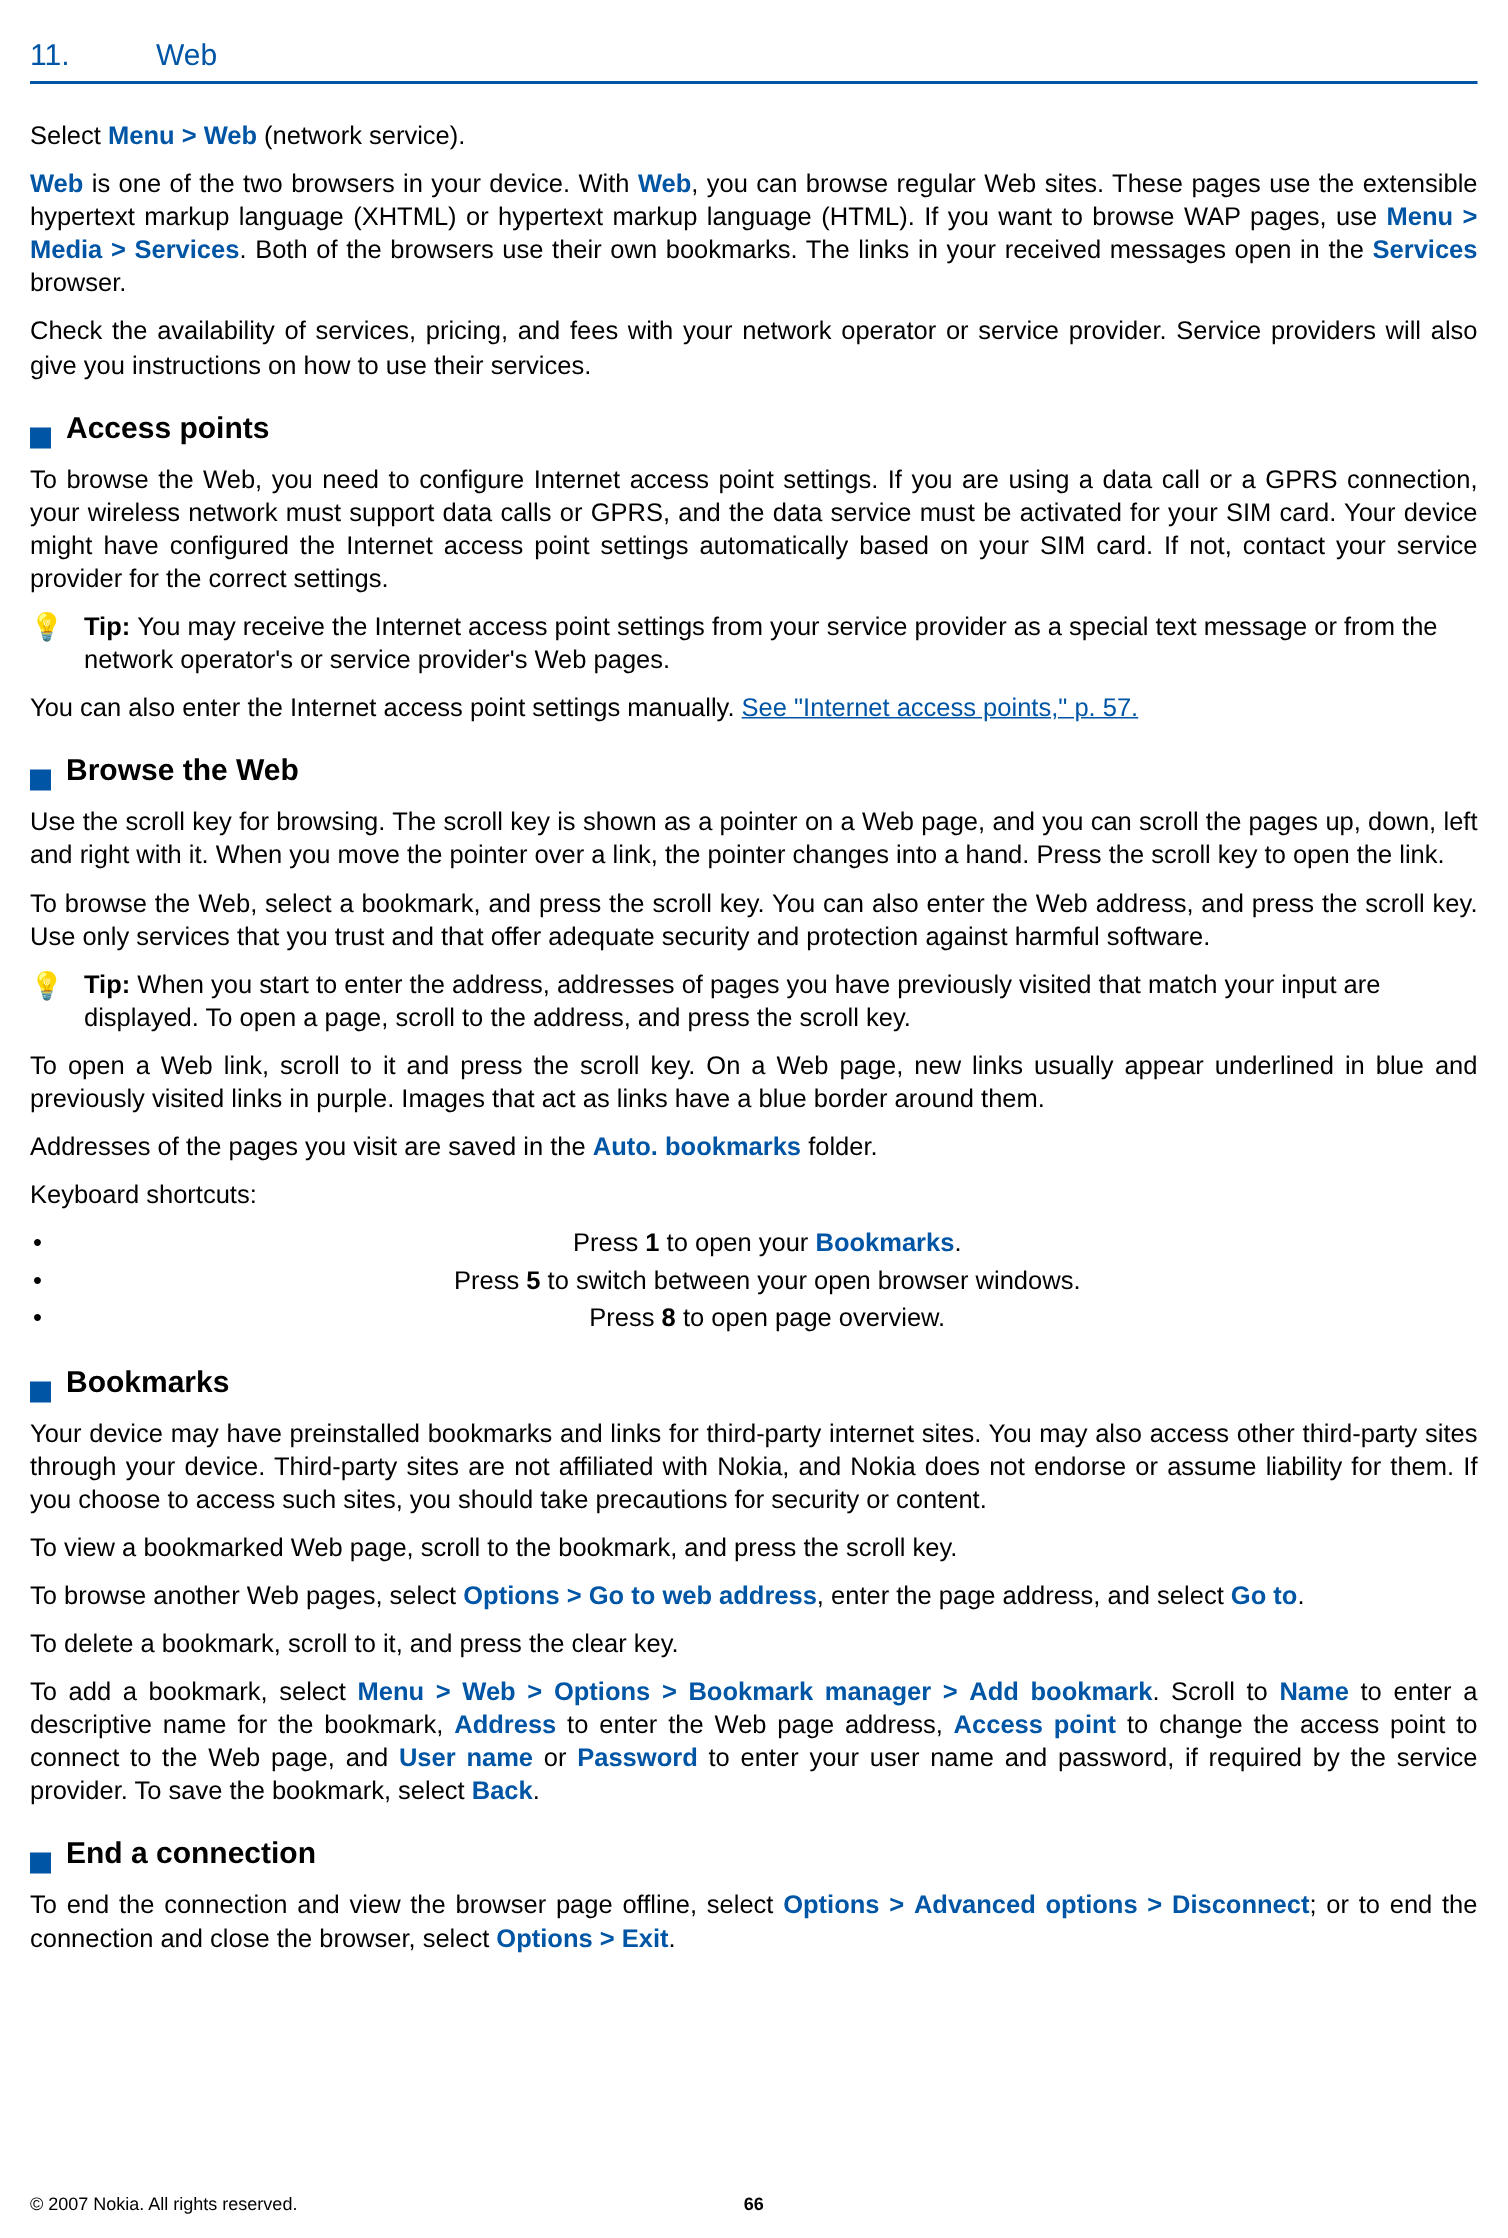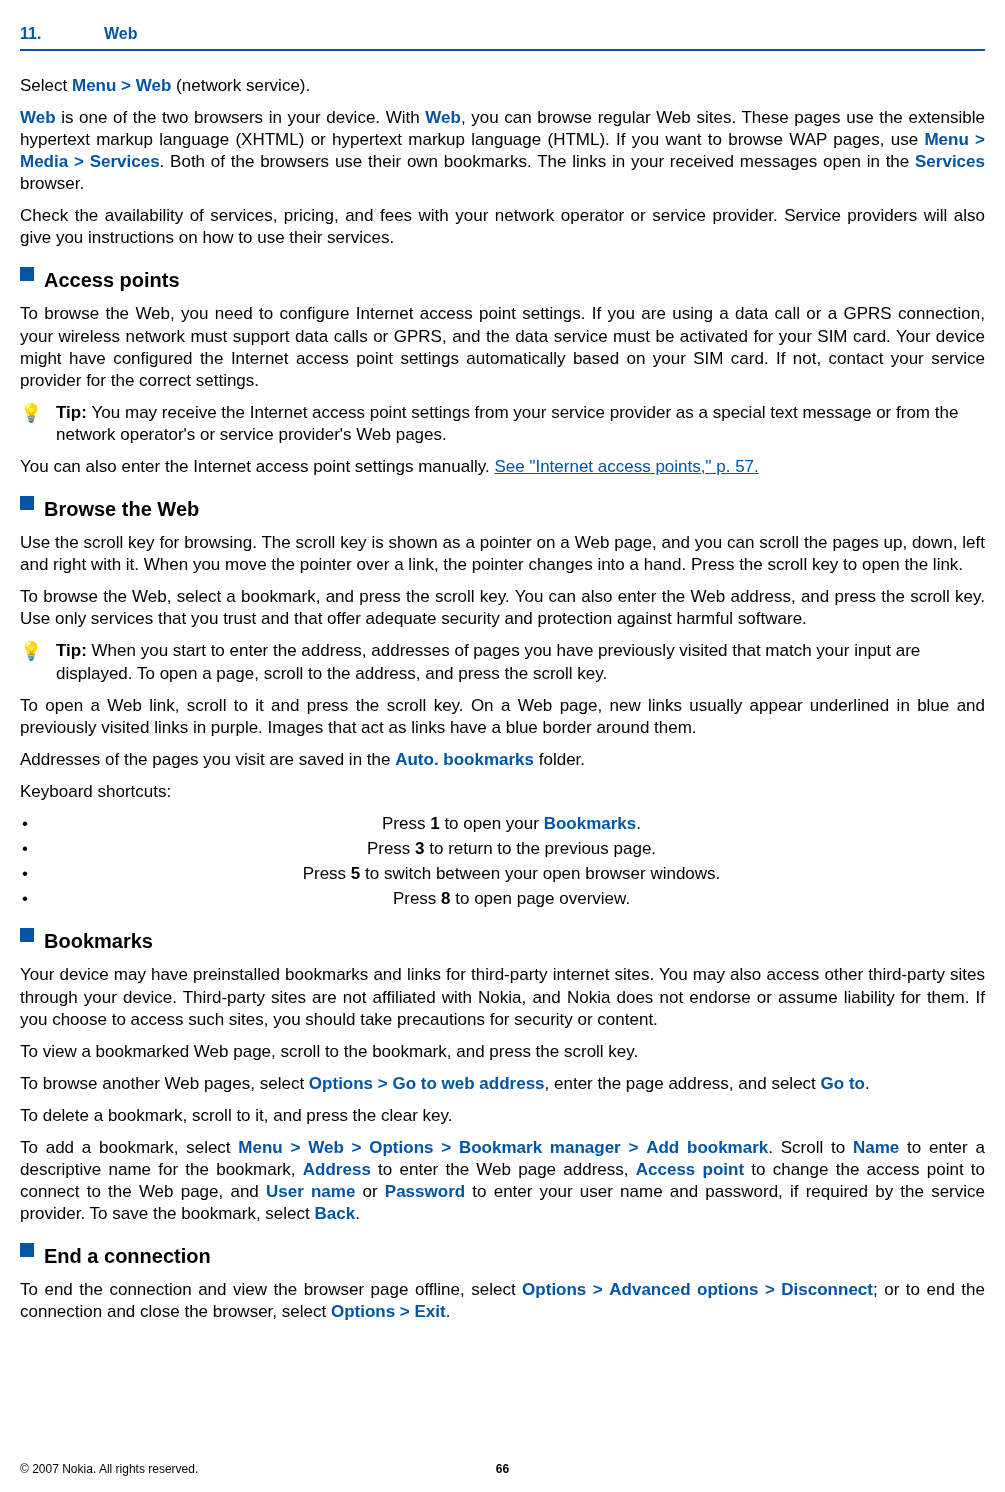--- a/index.html
+++ b/index.html
@@ -10,38 +10,38 @@
     font-size: 17px;
     line-height: 1.3;
     color: #000;
     padding: 24px 20px 12px 20px;
     position: relative;
   }
   .chapter-line {
     display: flex;
     align-items: baseline;
     color: #0055a5;
-    font-weight: bold;
-    font-size: 16px;
+    font-weight: normal;
+    font-size: 20px;
     margin-bottom: 2px;
   }
   .chapter-num { width: 84px; }
   .chapter-title { }
   .rule {
     border: none;
     border-top: 2px solid #0055a5;
     margin: 4px 0 24px 0;
   }
   p { margin: 0 0 10px 0; text-align: justify;}
   .mnav { color: #0055a5; font-weight: bold; }
   .gt { color: #0055a5; font-weight: bold; }
   .link { color: #0055a5; text-decoration: underline; }
   .section {
     display: flex;
-    align-items: flex-start;
+    align-items: flex-end;
     margin: 18px 0 10px 0;
   }
   .sq {
     width: 14px;
     height: 14px;
     background: #0055a5;
     margin-right: 10px;
     flex-shrink: 0;
   }
   .section h2 {
@@ -132,21 +132,20 @@
     <span class="tip-label">Tip: </span><span>When you start to enter the address, addresses of pages you have previously visited that match your input are displayed. To open a page, scroll to the address, and press the scroll key.</span>
   </div>
 </div>
 <p>To open a Web link, scroll to it and press the scroll key. On a Web page, new links usually appear underlined in blue and previously visited links in purple. Images that act as links have a blue border around them.</p>
 <p>
   <span>Addresses of the pages you visit are saved in the </span><span class="mnav">Auto. bookmarks</span><span> folder.</span>
 </p>
 <p>Keyboard shortcuts:</p>
 <ul>
   <li><span>Press </span><span class="b">1</span><span> to open your </span><span class="mnav">Bookmarks</span><span>.</span></li>
-  <li><span>Press </span><span class="b">3</span><span> to return to the previous page.</span></li>
   <li><span>Press </span><span class="b">5</span><span> to switch between your open browser windows.</span></li>
   <li><span>Press </span><span class="b">8</span><span> to open page overview.</span></li>
 </ul>
 
 <div class="section">
   <span class="sq"></span>
   <h2>Bookmarks</h2>
 </div>
 <p>Your device may have preinstalled bookmarks and links for third-party internet sites. You may also access other third-party sites through your device. Third-party sites are not affiliated with Nokia, and Nokia does not endorse or assume liability for them. If you choose to access such sites, you should take precautions for security or content.</p>
 <p>To view a bookmarked Web page, scroll to the bookmark, and press the scroll key.</p>

